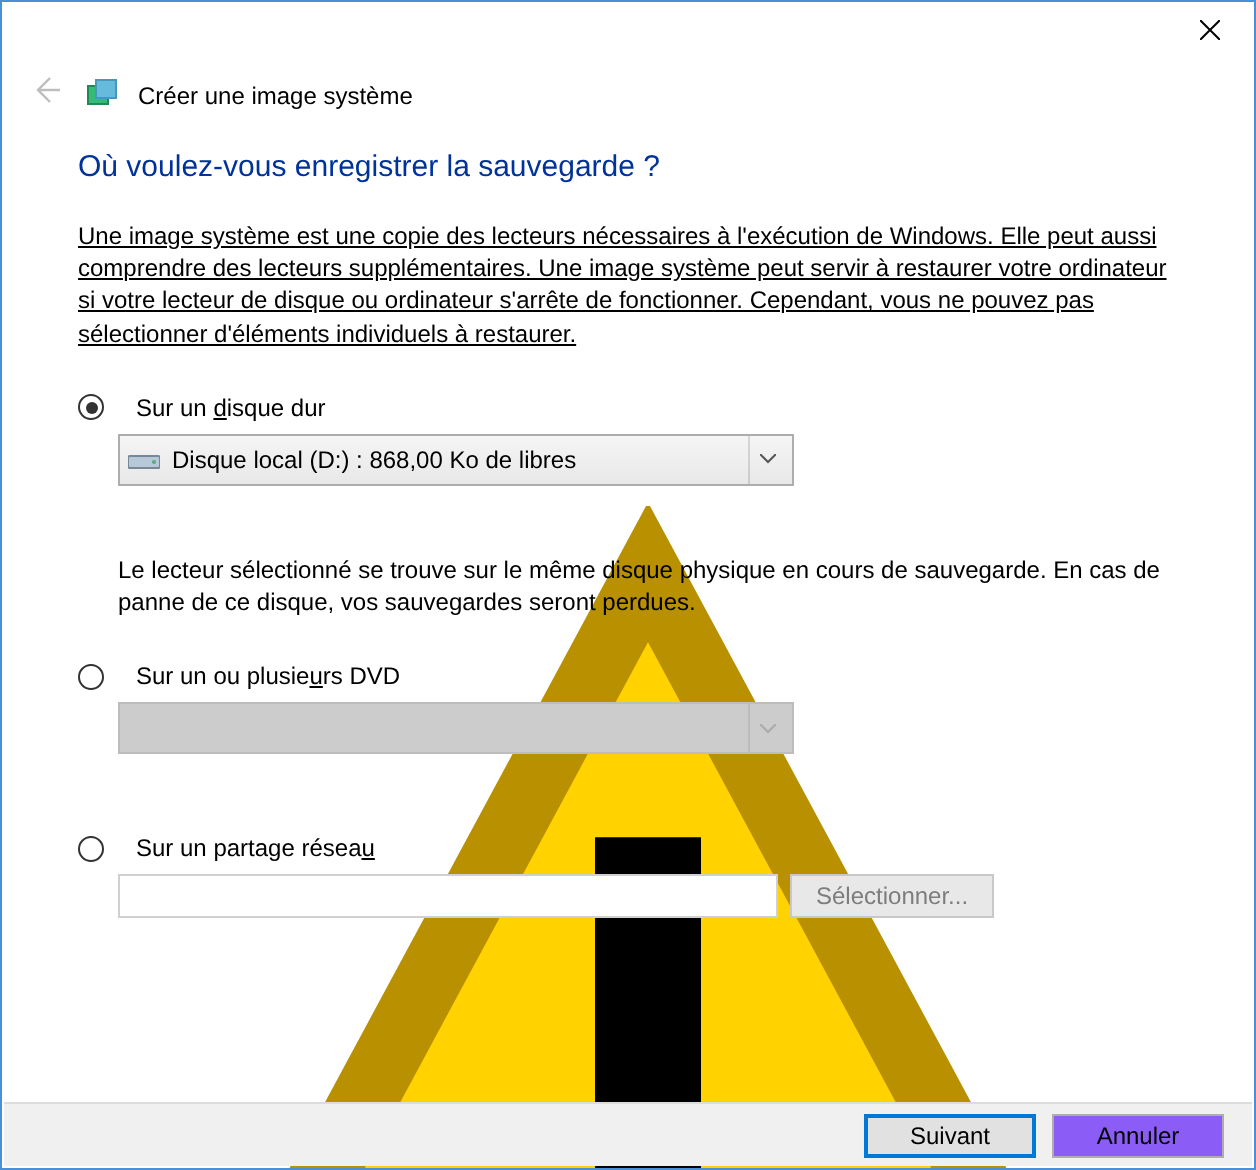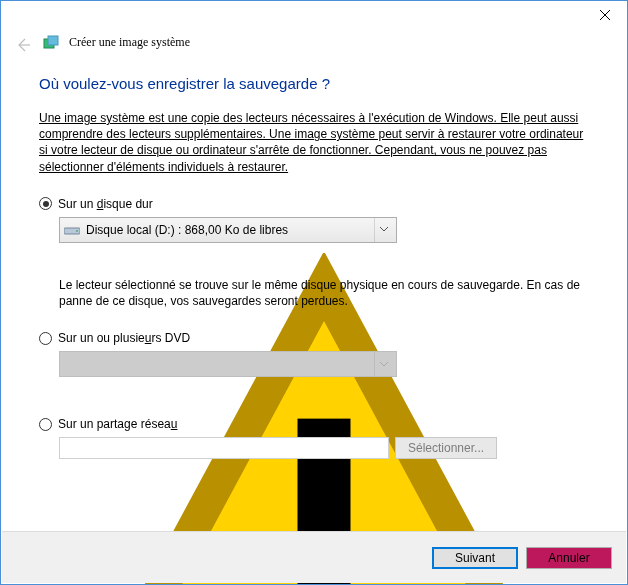--- a/index.html
+++ b/index.html
@@ -24,24 +24,23 @@
     width: 44px;
     height: 28px;
     display: flex;
     align-items: center;
     justify-content: center;
     cursor: pointer;
   }
   .close-btn svg { width: 10px; height: 10px; }
   .header-row {
     display: flex;
-    align-items: flex-start;
+    align-items: flex-end;
     padding: 6px 16px 8px 12px;
     gap: 10px;
-    font-family: Liberation Serif, serif;
   }
   .back-arrow { width: 20px; height: 20px; display:flex; align-items:center; justify-content:center; opacity:.55;}
   .back-arrow svg { width: 16px; height: 16px; }
   .app-icon { width:16px; height:16px; display:inline-block;}
   .app-title { font-size: 12px; color:#000; }
   .content {
     padding: 12px 38px 5px 38px;
   }
   .heading {
     color: #003399;
@@ -53,21 +52,21 @@
     font-size: 12px;
     color: #000;
     line-height: 1.35;
     margin-bottom: 22px;
     text-decoration: underline;
   }
   .option-group { margin-bottom: 22px; }
   .radio-row {
     display: flex;
     align-items: center;
-    gap: 6px;
+    gap: 16px;
     margin-bottom: 6px;
   }
   .radio {
     width: 13px; height: 13px;
     border: 1px solid #333;
     border-radius: 50%;
     display: inline-flex;
     align-items:center; justify-content:center;
     background:#fff;
   }
@@ -130,34 +129,34 @@
     padding: 0 12px;
     border:1px solid #c8c8c8;
     background:#e8e8e8;
     color:#7d7d7d;
     font-size:12px;
     cursor:default;
   }
   .footer {
     position:absolute;
     left:1px; right:1px; bottom:1px;
-    height:52px;
+    height:32px;
     background:#f0f0f0;
     border-top:1px solid #dcdcdc;
     display:flex;
     justify-content:flex-end;
     align-items:center;
     gap:8px;
     padding-right:14px;
   }
   .btn {
     min-width:86px;
     height:22px;
     border:1px solid #adadad;
-    background:#be185d;
+    background:#8b5cf6;
     font-size:12px;
     display:flex;
     align-items:center;
     justify-content:center;
     cursor:pointer;
   }
   .btn.primary {
     border:2px solid #0078d7;
     background:#e1e1e1;
   }

